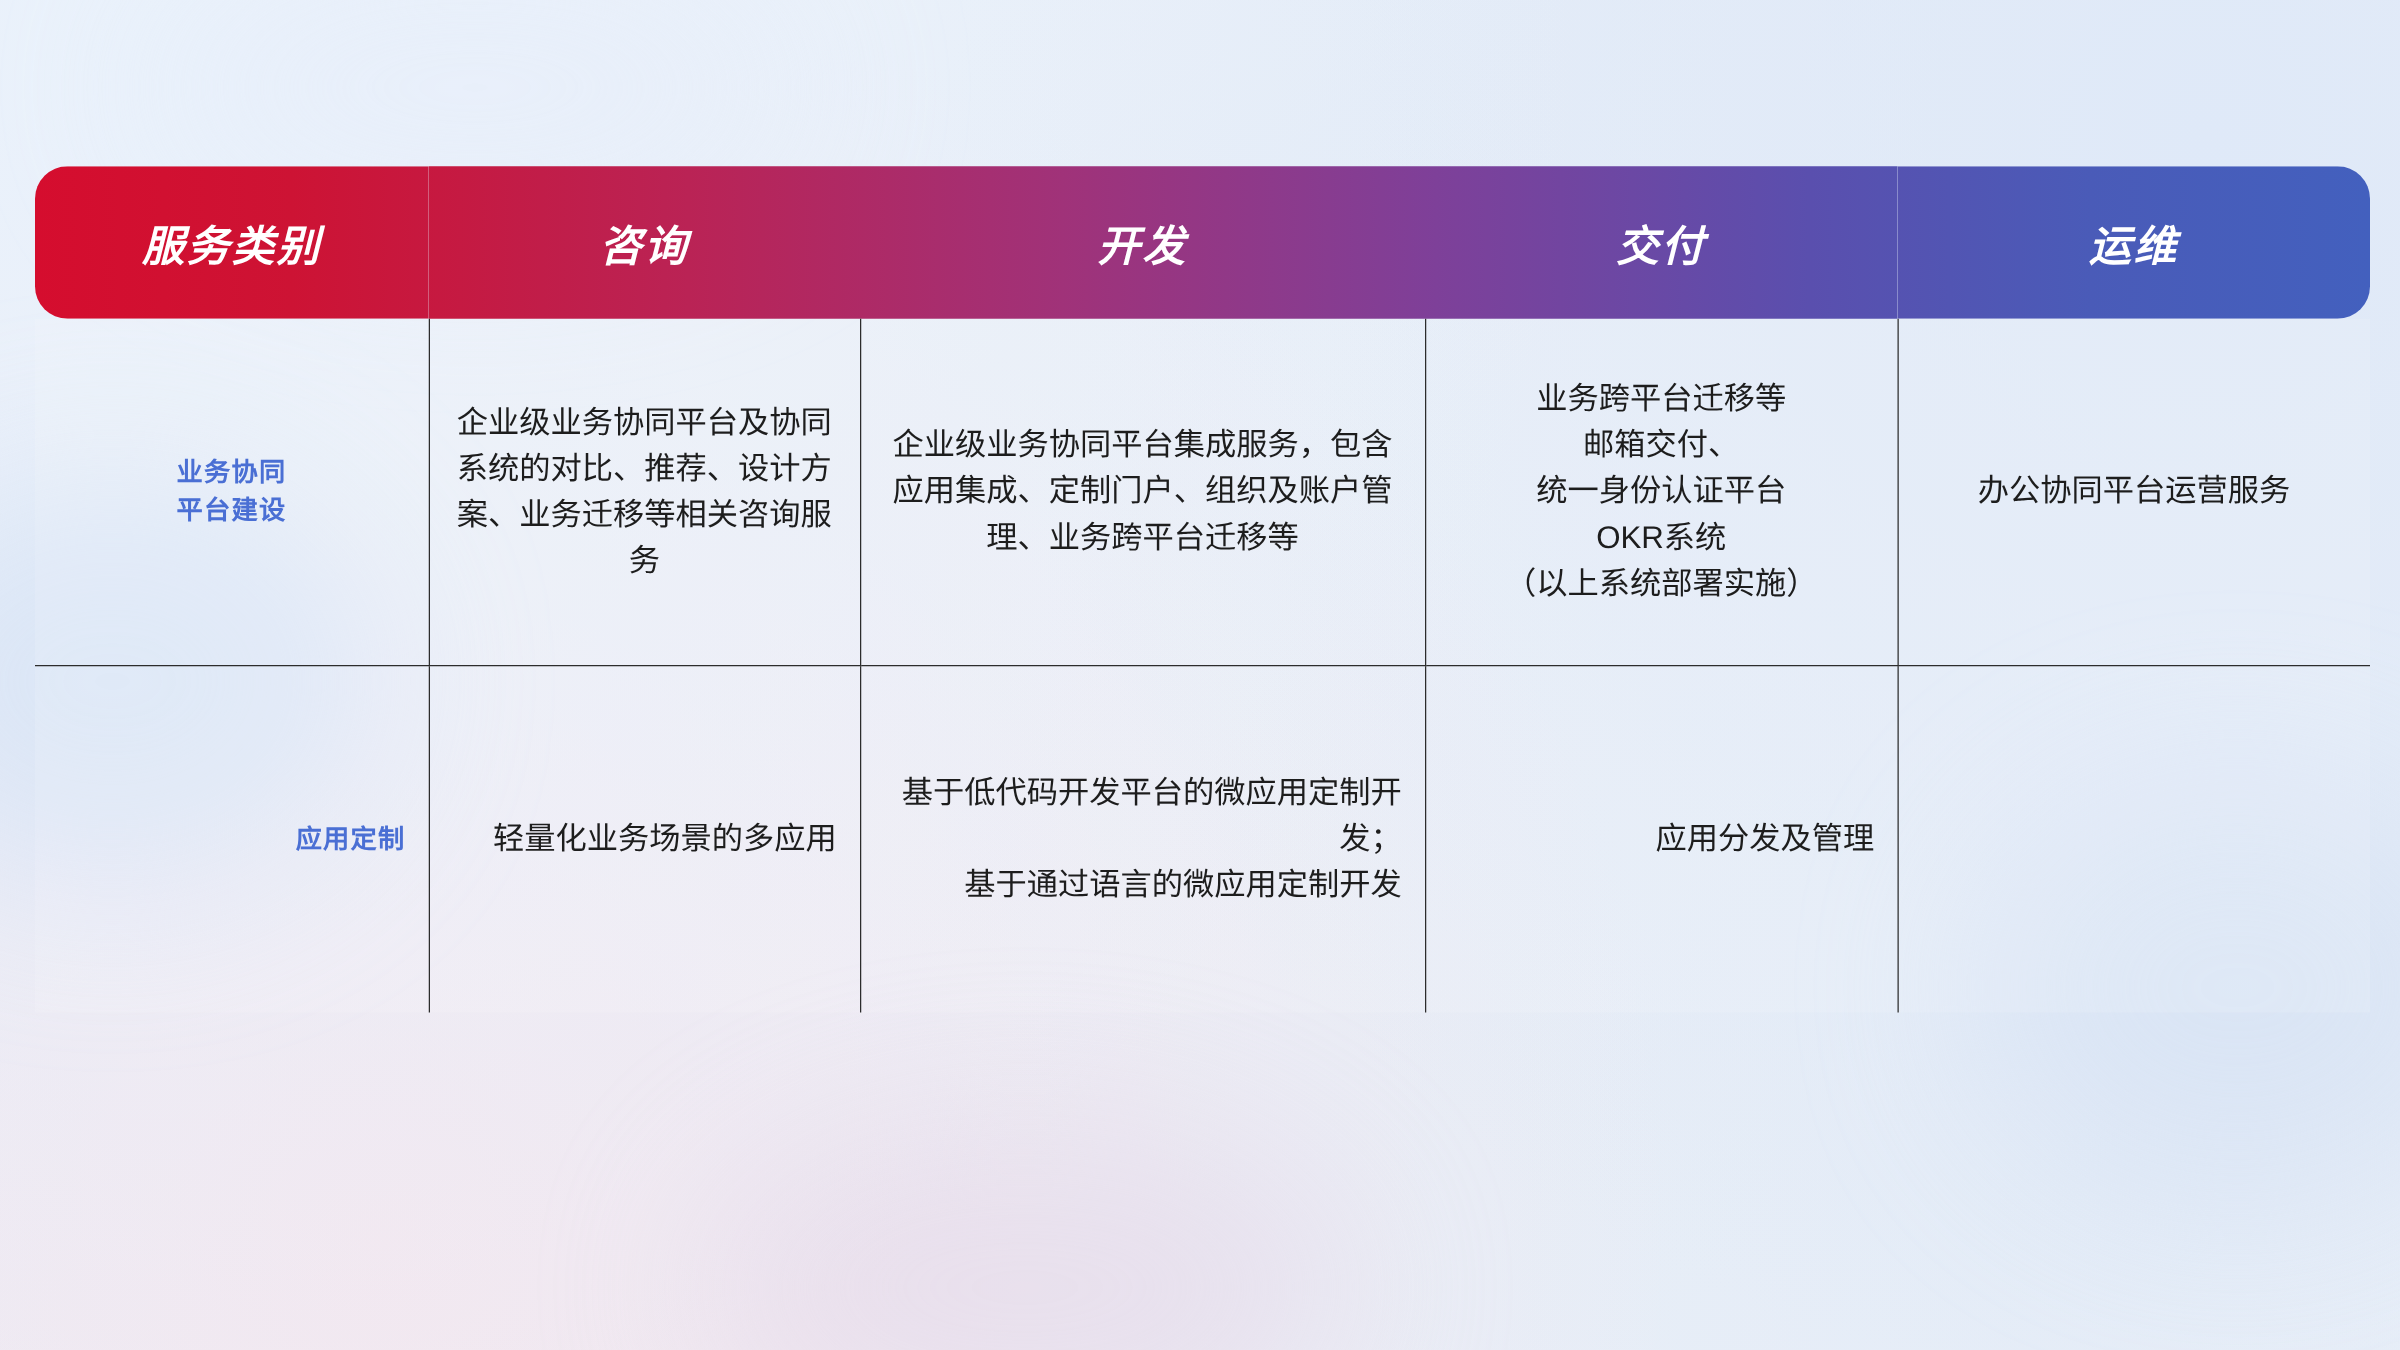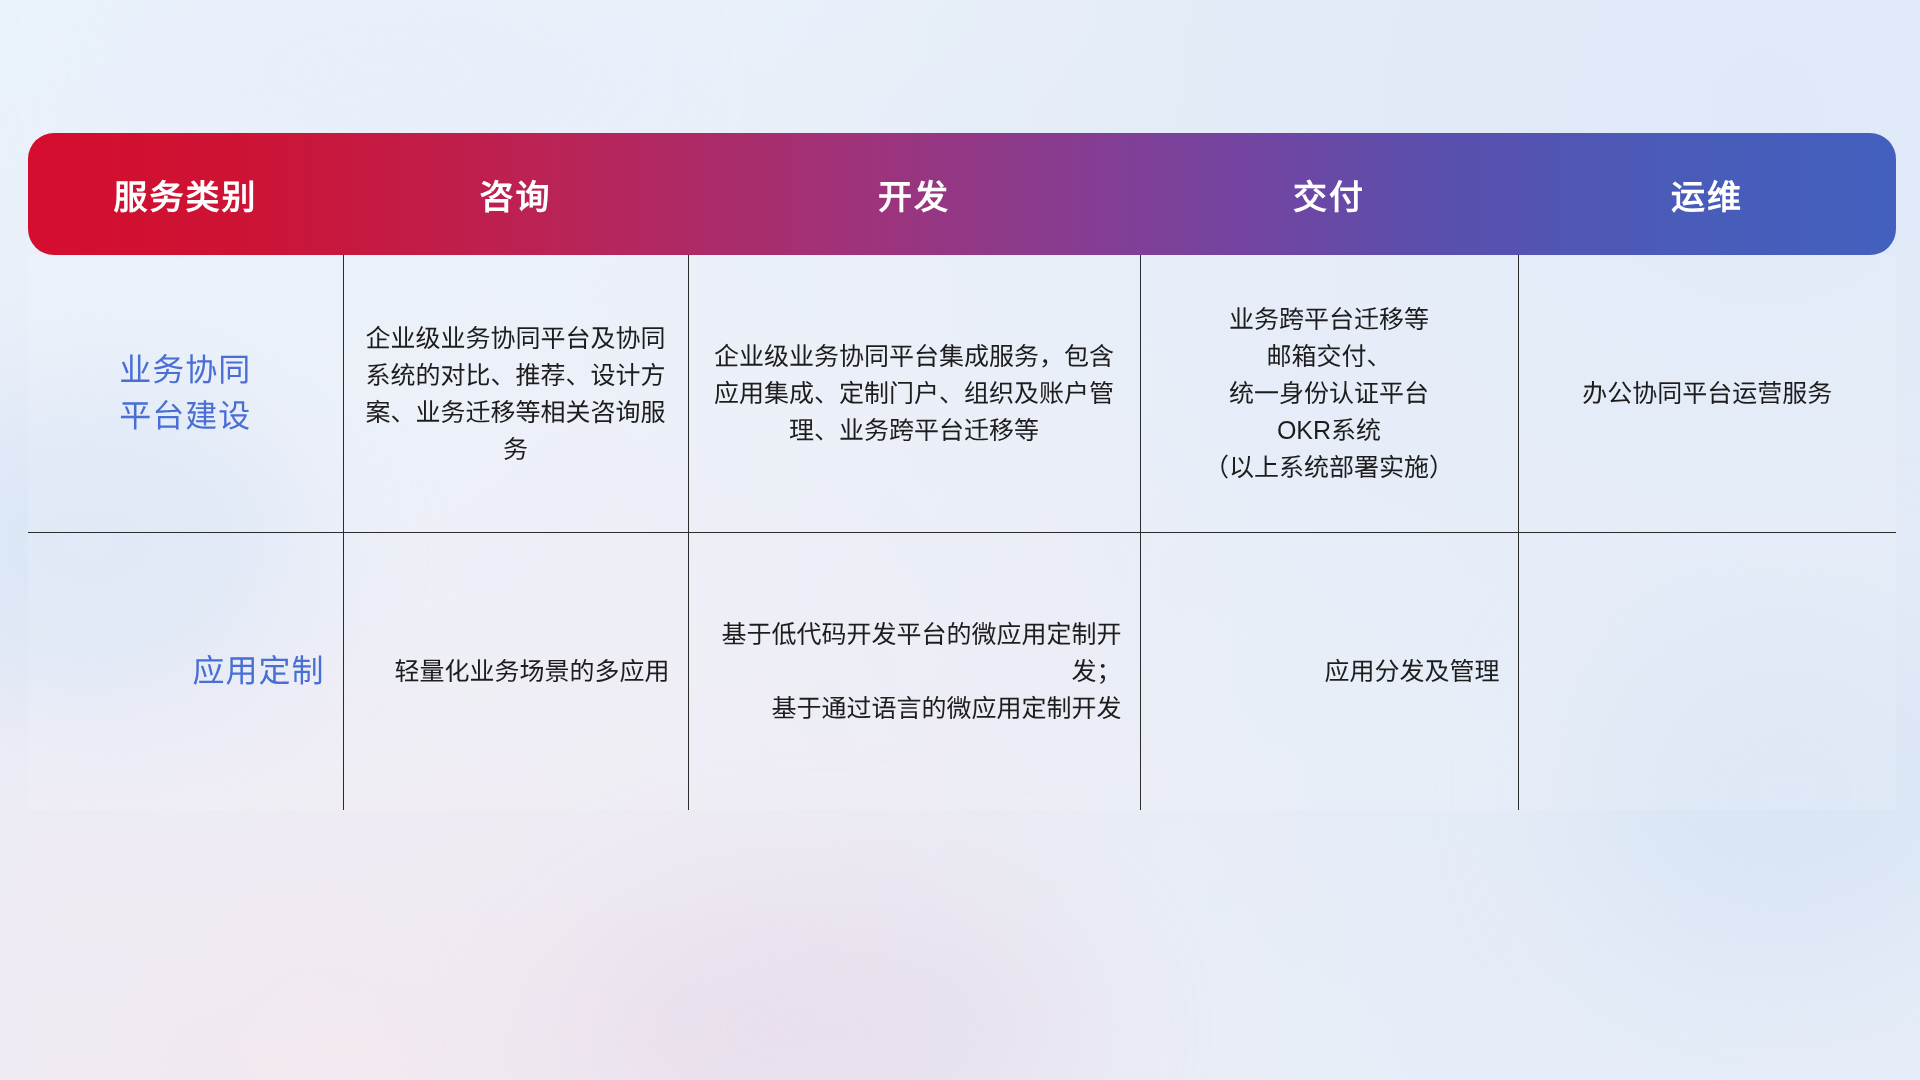--- a/index.html
+++ b/index.html
@@ -67,20 +67,21 @@
   thead tr {
     background-image: linear-gradient(90deg,
         #d50d2e 0%,
         #cd1334 11%,
         #ba2355 28%,
         #a03279 44%,
         #7e4099 60%,
         #5a4fae 76%,
         #4a5bb8 88%,
         #4360be 100%);
+    font-style: italic;
   }
   thead th:first-child { border-top-left-radius: 26px; border-bottom-left-radius: 26px; }
   thead th:last-child  { border-top-right-radius: 26px; border-bottom-right-radius: 26px; }
 
   tbody td {
     border: 1px solid #2c2c2c;
     color: #1d1d1d;
     font-size: 25px;
     line-height: 1.48;
     text-align: center;
@@ -92,22 +93,22 @@
     border-left: none;
   }
   tbody tr td:last-child {
     border-right: none;
   }
   tbody tr:first-child td { border-top: none; }
   tbody tr:last-child td { border-bottom: none; }
 
   td.cat {
     color: #4a6fd4;
-    font-weight: normal;
-    font-size: 32px;
+    font-weight: bold;
+    font-size: 21px;
     line-height: 1.42;
     letter-spacing: 1px;
   }
 
   
   col.c0 { width: 315px; }
   col.c1 { width: 345px; }
   col.c2 { width: 452px; }
   col.c3 { width: 378px; }
   col.c4 { width: 378px; }

